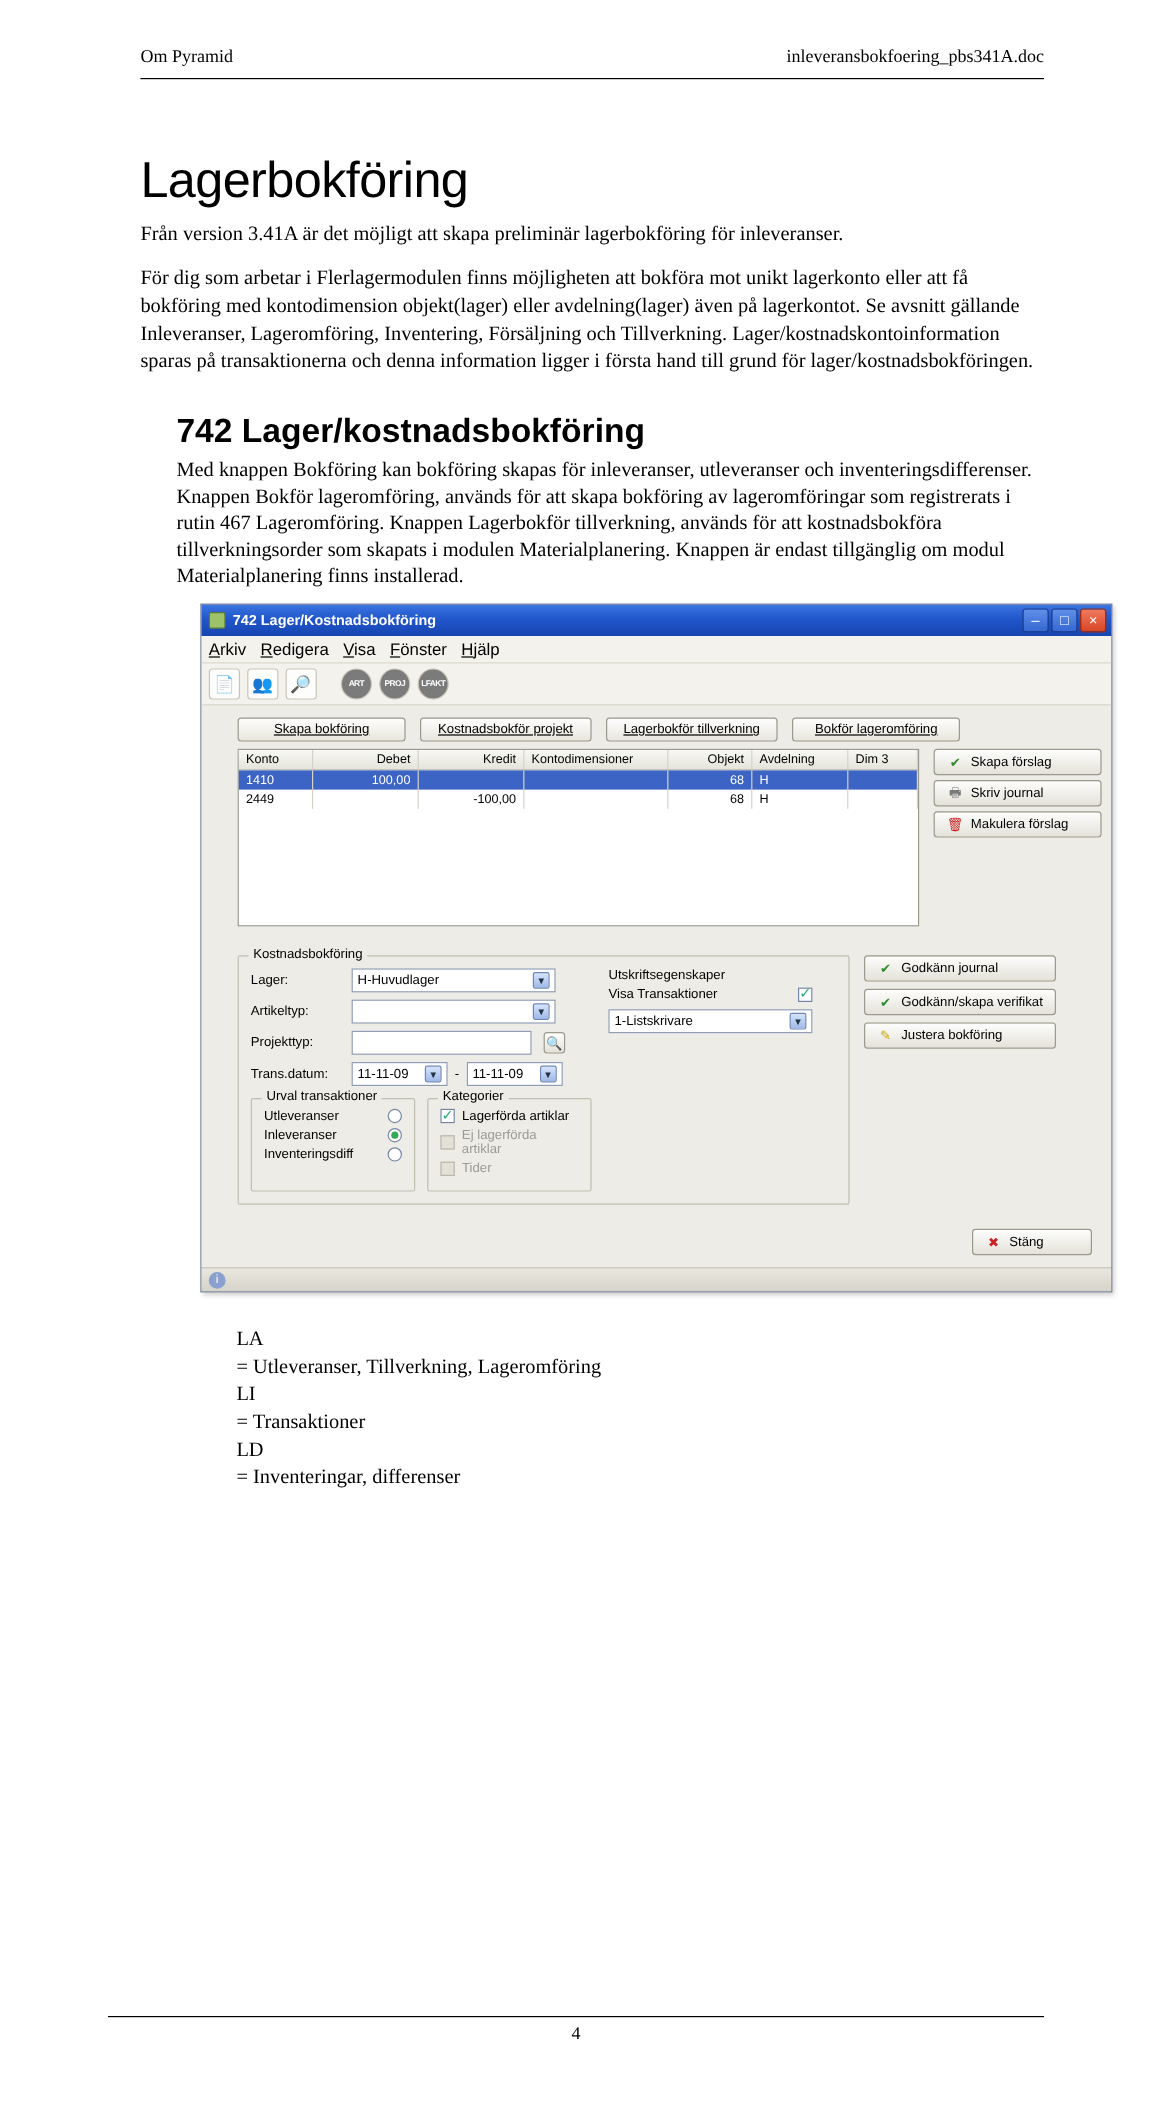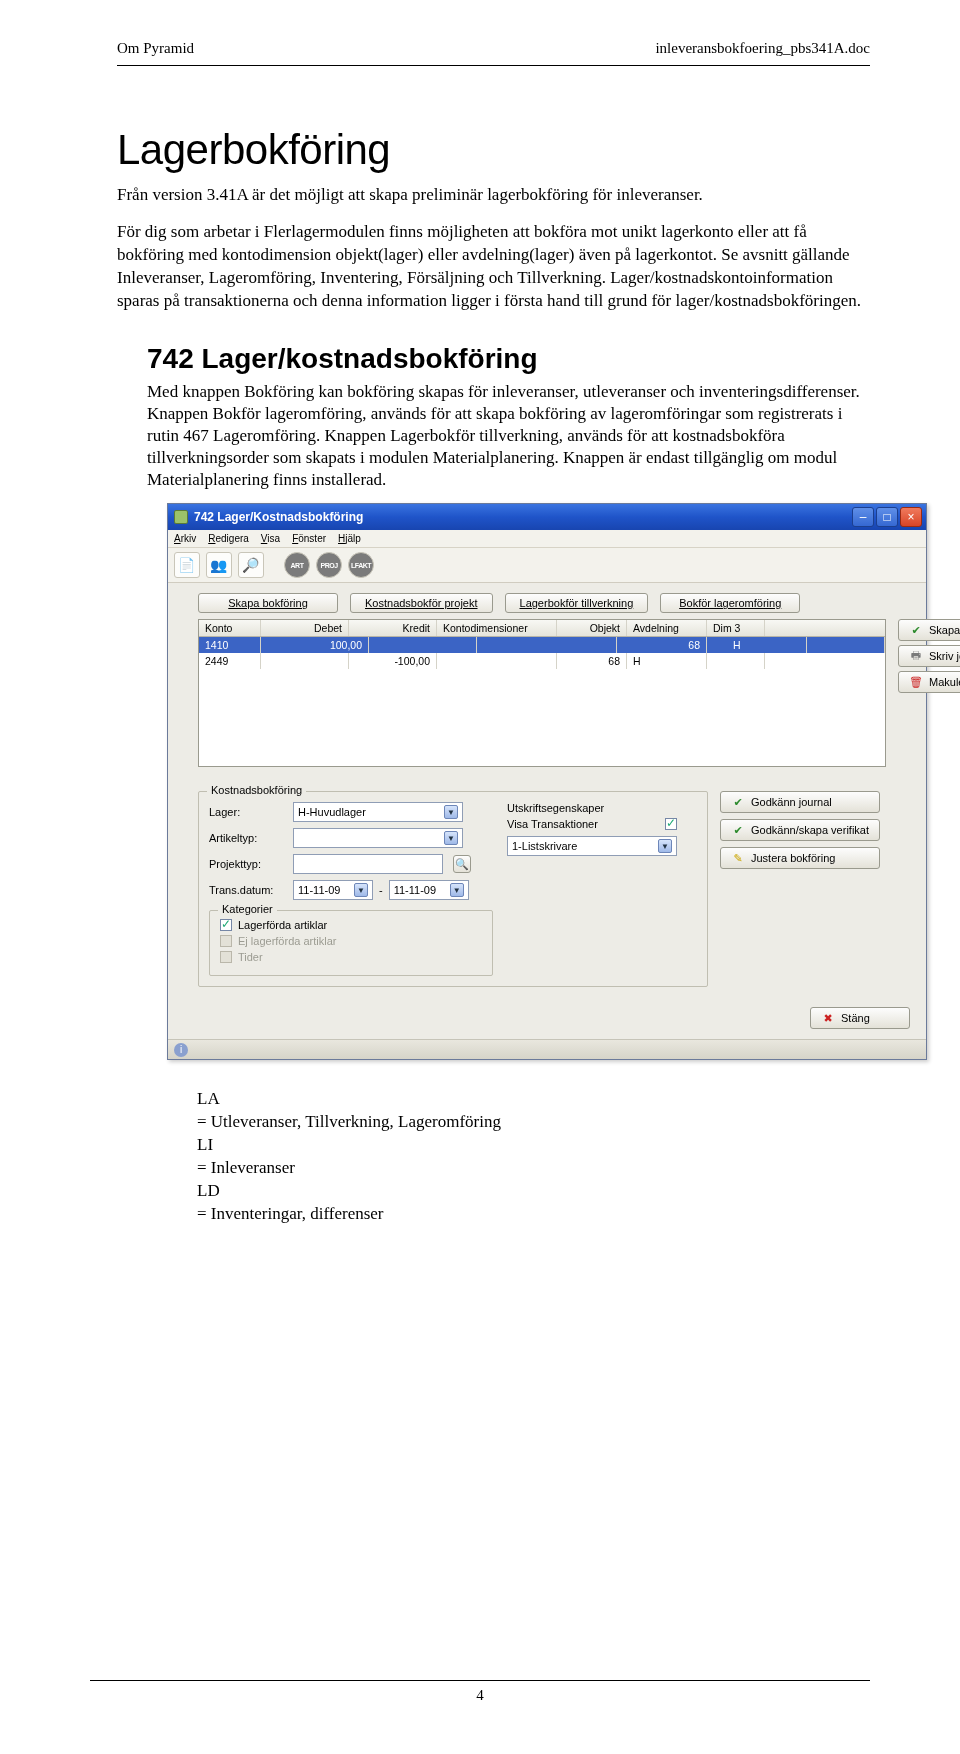--- a/index.html
+++ b/index.html
@@ -92,21 +92,21 @@
     font-family: Arial;
     font-size: 12px;
   }
   .tb-btn.close { background: linear-gradient(to bottom,#f07a5d,#d94527); border-color:#9a2a12; }
   .menubar {
     background: #f3f2ec;
     padding: 3px 6px;
     display: flex;
     gap: 12px;
     border-bottom: 1px solid #d7d3c6;
-    font-size: 10px;
+    font-size: 14px;
   }
   .menubar span { }
   .menubar span u { text-decoration: underline; }
   .toolbar {
     background: #f3f2ec;
     padding: 4px 6px;
     display: flex;
     gap: 6px;
     align-items: center;
     border-bottom: 1px solid #d0ccc0;
@@ -152,21 +152,21 @@
   .grid .ghead {
     display:flex;
     background:linear-gradient(to bottom,#f8f8f4,#e5e4db);
     border-bottom:1px solid #b8b5a7;
   }
   .grid .ghead div, .grid .grow div {
     padding: 2px 6px;
     border-right:1px solid #d5d3c8;
   }
   .grid .grow { display:flex; }
-  .grid .grow.sel { background:#3b64c5; color:#fff;gap:20px; }
+  .grid .grow.sel { background:#3b64c5; color:#fff; }
   .c-konto{width:62px;} .c-debet{width:88px;text-align:right;} .c-kredit{width:88px;text-align:right;}
   .c-kdim{width:120px;} .c-obj{width:70px;text-align:right;} .c-avd{width:80px;} .c-dim3{width:58px;}
   .side-btns { display:flex; flex-direction:column; gap:4px; }
   .sbtn {
     background: linear-gradient(to bottom,#fdfdfd,#e4e2d8);
     border:1px solid #9a9a8e;
     border-radius:3px;
     padding:3px 10px;
     font-size:11px;
     display:flex;
@@ -401,20 +401,35 @@
               </div>
               <span>-</span>
               <div class="combo" style="width:80px">
                 <span>11-11-09</span>
                 <span class="arrow">▼</span>
               </div>
             </div>
 
             <div class="sub-frames">
               <div class="frame">
+                <span class="frame-legend">Urval transaktioner</span>
+                <div class="radio-row">
+                    <span style="flex:1">Utleveranser</span>
+                    <span class="radio"></span>
+                  </div>
+                <div class="radio-row">
+                    <span style="flex:1">Inleveranser</span>
+                    <span class="radio sel"></span>
+                  </div>
+                <div class="radio-row">
+                    <span style="flex:1">Inventeringsdiff</span>
+                    <span class="radio"></span>
+                  </div>
+              </div>
+              <div class="frame">
                 <span class="frame-legend">Kategorier</span>
                 <div class="chk-row">
                     <span class="chk sel"></span>
                     <span>Lagerförda artiklar</span>
                   </div>
                 <div class="chk-row">
                     <span class="chk dis"></span>
                     <span class="disabled-txt">Ej lagerförda artiklar</span>
                   </div>
                 <div class="chk-row">
@@ -469,21 +484,21 @@
   </div>
 
   <div class="after-text">
     <div class="code-list">
       <div class="crow">
           <span class="ck">LA</span>
           <span>= Utleveranser, Tillverkning, Lageromföring</span>
         </div>
       <div class="crow">
           <span class="ck">LI</span>
-          <span>= Inleveranser</span>
+          <span>= Transaktioner</span>
         </div>
       <div class="crow">
           <span class="ck">LD</span>
           <span>= Inventeringar, differenser</span>
         </div>
     </div>
   </div>
 
 </div>
 

